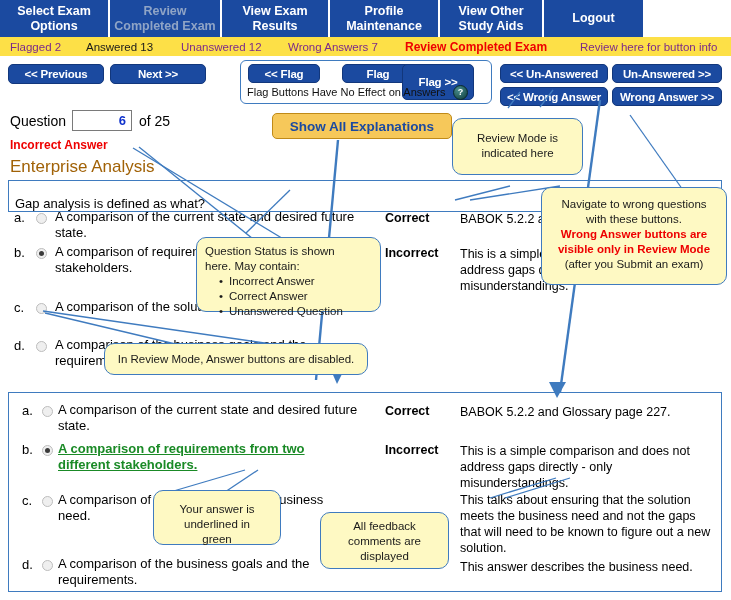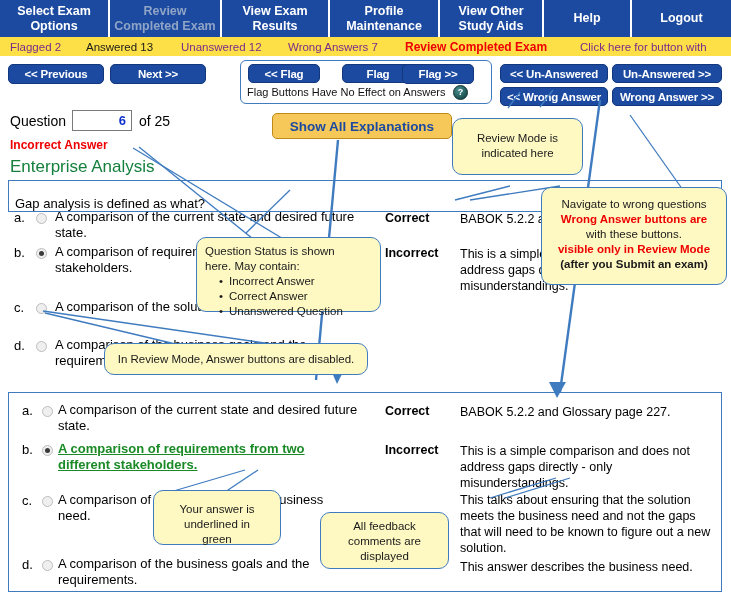--- a/index.html
+++ b/index.html
@@ -56,21 +56,21 @@
     position:absolute;left:72px;top:110px;width:60px;height:21px;
     border:1px solid #7a7a7a;background:#fff;box-sizing:border-box;
     text-align:right;padding-right:5px;font-size:13px;font-weight:bold;
     color:#1133cc;line-height:20px;
   }
   .qof{position:absolute;left:139px;top:113px;font-size:14px;}
   .incorrect-status{
     position:absolute;left:10px;top:138px;color:#ee0000;font-weight:bold;font-size:12px;
   }
   .topic{
-    position:absolute;left:10px;top:157px;color:#15803d;font-size:17px;
+    position:absolute;left:10px;top:157px;color:#a16207;font-size:17px;
   }
   
   .showall{
     position:absolute;left:272px;top:113px;width:178px;height:24px;
     background:#f6c85a;border:1px solid #c08a18;border-radius:5px;
     color:#1b4aa0;font-weight:bold;font-size:13.5px;
     display:flex;align-items:center;justify-content:center;cursor:pointer;
   }
   
   .qtextbox{
@@ -103,66 +103,63 @@
   .callout{
     position:absolute;background:#fef9c3;border:1px solid #3f7bbf;border-radius:10px;
     box-sizing:border-box;font-size:11.5px;color:#1a1a1a;line-height:15px;
     z-index:40;
   }
   .callout .ctr{text-align:center;}
   .callout ul{margin:0;padding-left:14px;list-style:none;}
   .callout li{position:relative;padding-left:10px;}
   .callout li::before{content:"\2022";position:absolute;left:0;top:0;}
   .redline{color:#ee0000;font-weight:bold;}
-  .blackbold{font-weight:bold;}
+  .blackbold{font-weight:normal;}
   svg.ann{position:absolute;left:0;top:0;width:731px;height:600px;pointer-events:none;z-index:30;}
 </style>
 </head>
 <body>
 
 <div class="navbar">
   <div class="navtab" style="width:110px">
       <span>Select Exam Options</span>
     </div>
   <div class="navtab disabled" style="width:112px">
       <span>Review Completed Exam</span>
     </div>
   <div class="navtab" style="width:108px">
       <span>View Exam Results</span>
     </div>
   <div class="navtab" style="width:110px">
       <span>Profile Maintenance</span>
     </div>
   <div class="navtab" style="width:104px">
       <span>View Other Study Aids</span>
-    </div>
-  <div class="navtab" style="width:88px">
-      <span>Help</span>
     </div>
   <div class="navtab" style="width:99px">
       <span>Logout</span>
     </div>
 </div>
 
 <div class="statusbar">
   <span class="st purple" style="left:10px">Flagged 2</span>
   <span class="st black" style="left:86px">Answered 13</span>
   <span class="st purple" style="left:181px">Unanswered 12</span>
   <span class="st purple" style="left:288px">Wrong Answers 7</span>
   <span class="st red" style="left:405px">Review Completed Exam</span>
-  <span class="st purple" style="left:580px">Click here for button with</span>
+  <span class="st purple" style="left:580px">Review here for button info</span>
 </div>
 
 <div class="btn" style="left:8px;top:64px;width:96px;height:20px">&lt;&lt; Previous</div>
 <div class="btn" style="left:110px;top:64px;width:96px;height:20px">Next &gt;&gt;</div>
 
 <div class="flagbox" style="left:240px;top:60px;width:250px;height:42px"></div>
 <div class="btn" style="left:248px;top:64px;width:72px;height:19px">&lt;&lt; Flag</div>
 <div class="btn" style="left:342px;top:64px;width:72px;height:19px">Flag</div>
-<div class="btn" style="left:402px;top:64px;width:72px;height:20px">Flag &gt;&gt;</div>
+<div class="btn" style="left:402px;top:64px;width:72px;height:36px">Flag &gt;&gt;</div>
 <span class="flagnote" style="left:247px;top:86px">Flag Buttons Have No Effect on Answers</span>
 <span class="qmark" style="left:453px;top:85px">?</span>
 
 <div class="btn" style="left:500px;top:64px;width:108px;height:19px">&lt;&lt; Un-Answered</div>
 <div class="btn" style="left:612px;top:64px;width:110px;height:19px">Un-Answered &gt;&gt;</div>
 <div class="btn" style="left:500px;top:87px;width:108px;height:19px">&lt;&lt; Wrong Answer</div>
 <div class="btn" style="left:612px;top:87px;width:110px;height:19px">Wrong Answer &gt;&gt;</div>
 
 <span class="qlabel">Question</span>
 <div class="qbox">6</div>
@@ -252,22 +249,22 @@
   </ul>
 </div>
 
 <div class="callout" style="left:452px;top:118px;width:131px;height:57px;padding:12px 6px">
   <div class="ctr">Review Mode is</div>
   <div class="ctr">indicated here</div>
 </div>
 
 <div class="callout" style="left:541px;top:187px;width:186px;height:98px;padding:9px 6px">
   <div class="ctr">Navigate to wrong questions</div>
+  <div class="ctr">with these buttons.</div>
   <div class="ctr redline">Wrong Answer buttons are</div>
-  <div class="ctr">with these buttons.</div>
   <div class="ctr redline">visible only in Review Mode</div>
   <div class="ctr blackbold">(after you Submit an exam)</div>
 </div>
 
 <div class="callout" style="left:104px;top:343px;width:264px;height:32px;padding:8px 6px">
   <div class="ctr">In Review Mode, Answer buttons are disabled.</div>
 </div>
 
 <div class="callout" style="left:153px;top:490px;width:128px;height:55px;padding:11px 20px">
   <div class="ctr">Your answer is</div>

